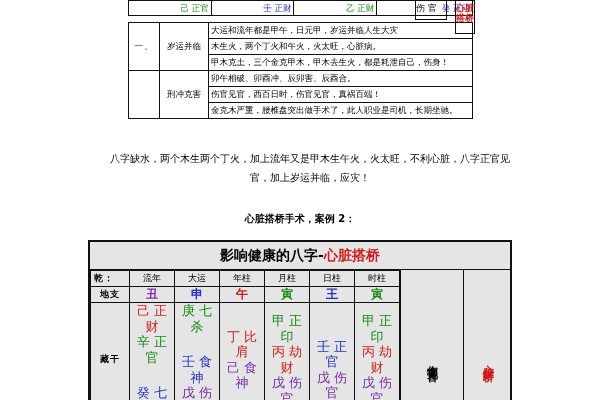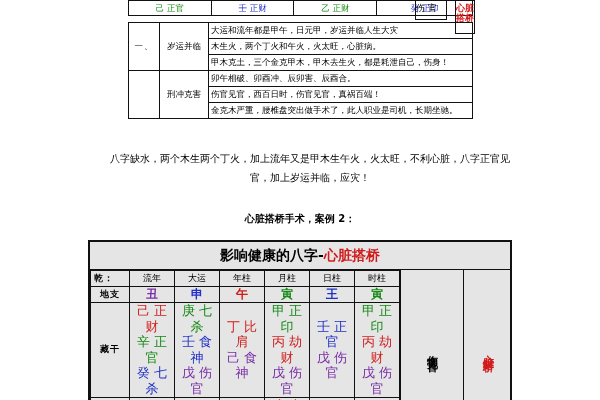--- a/index.html
+++ b/index.html
@@ -35,24 +35,24 @@
   }
 
   
   .top-wrap {
     position: absolute;
     left: 128px;
     top: 0;
     width: 345px;
   }
   .top-tbl { width: 100%; font-size: 8.5px; }
-  .top-tbl td { height: 12px; }
+  .top-tbl td { height: 12px; text-align: right; }
   .cell-c { text-align: center; }
   .red { color: #d01b1b; }
-  .blue { color: #2030c8; }
+  .blue { color: #2030c8; margin-top: 20px; }
   .green { color: #168a16; }
   .purple { color: #7a2ea8; }
 
   
   .case1 {
     position: absolute;
     left: 128px;
     top: 22px;
     width: 345px;
     font-size: 8.5px;

